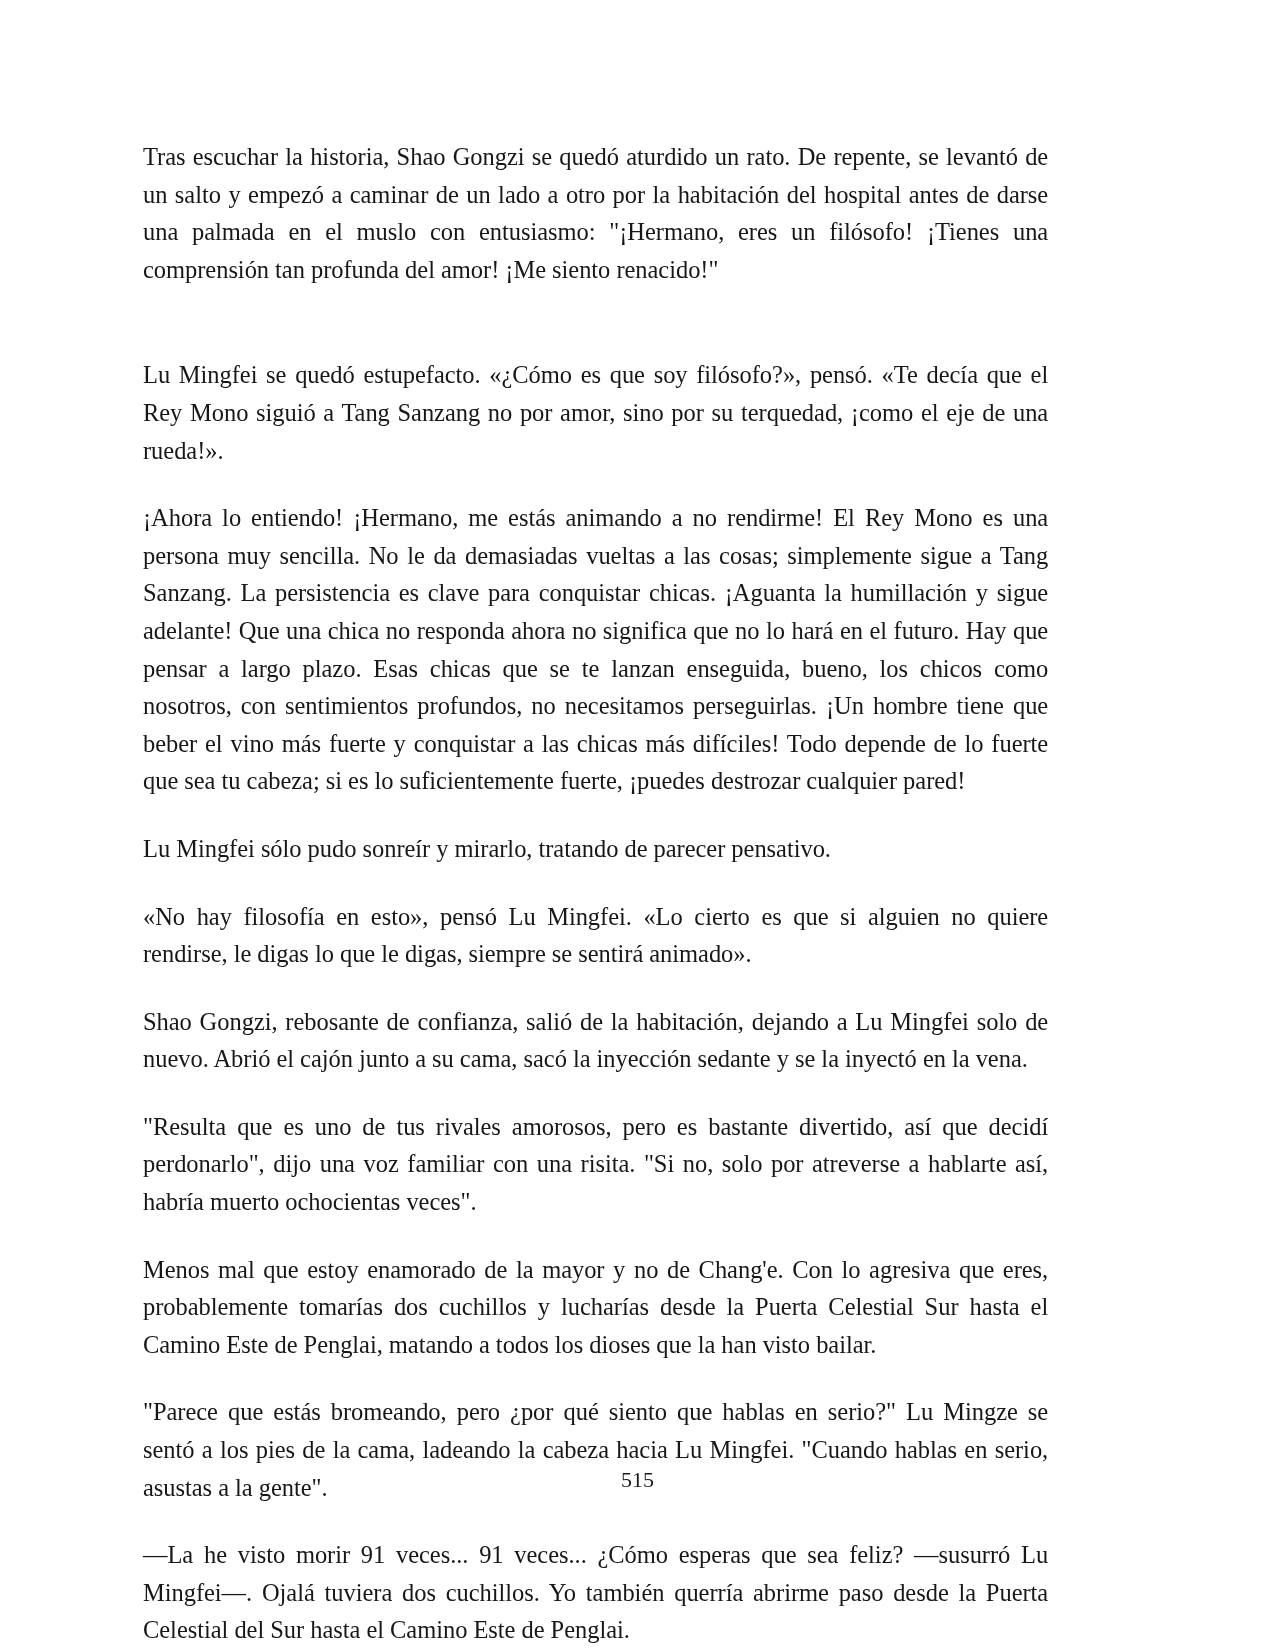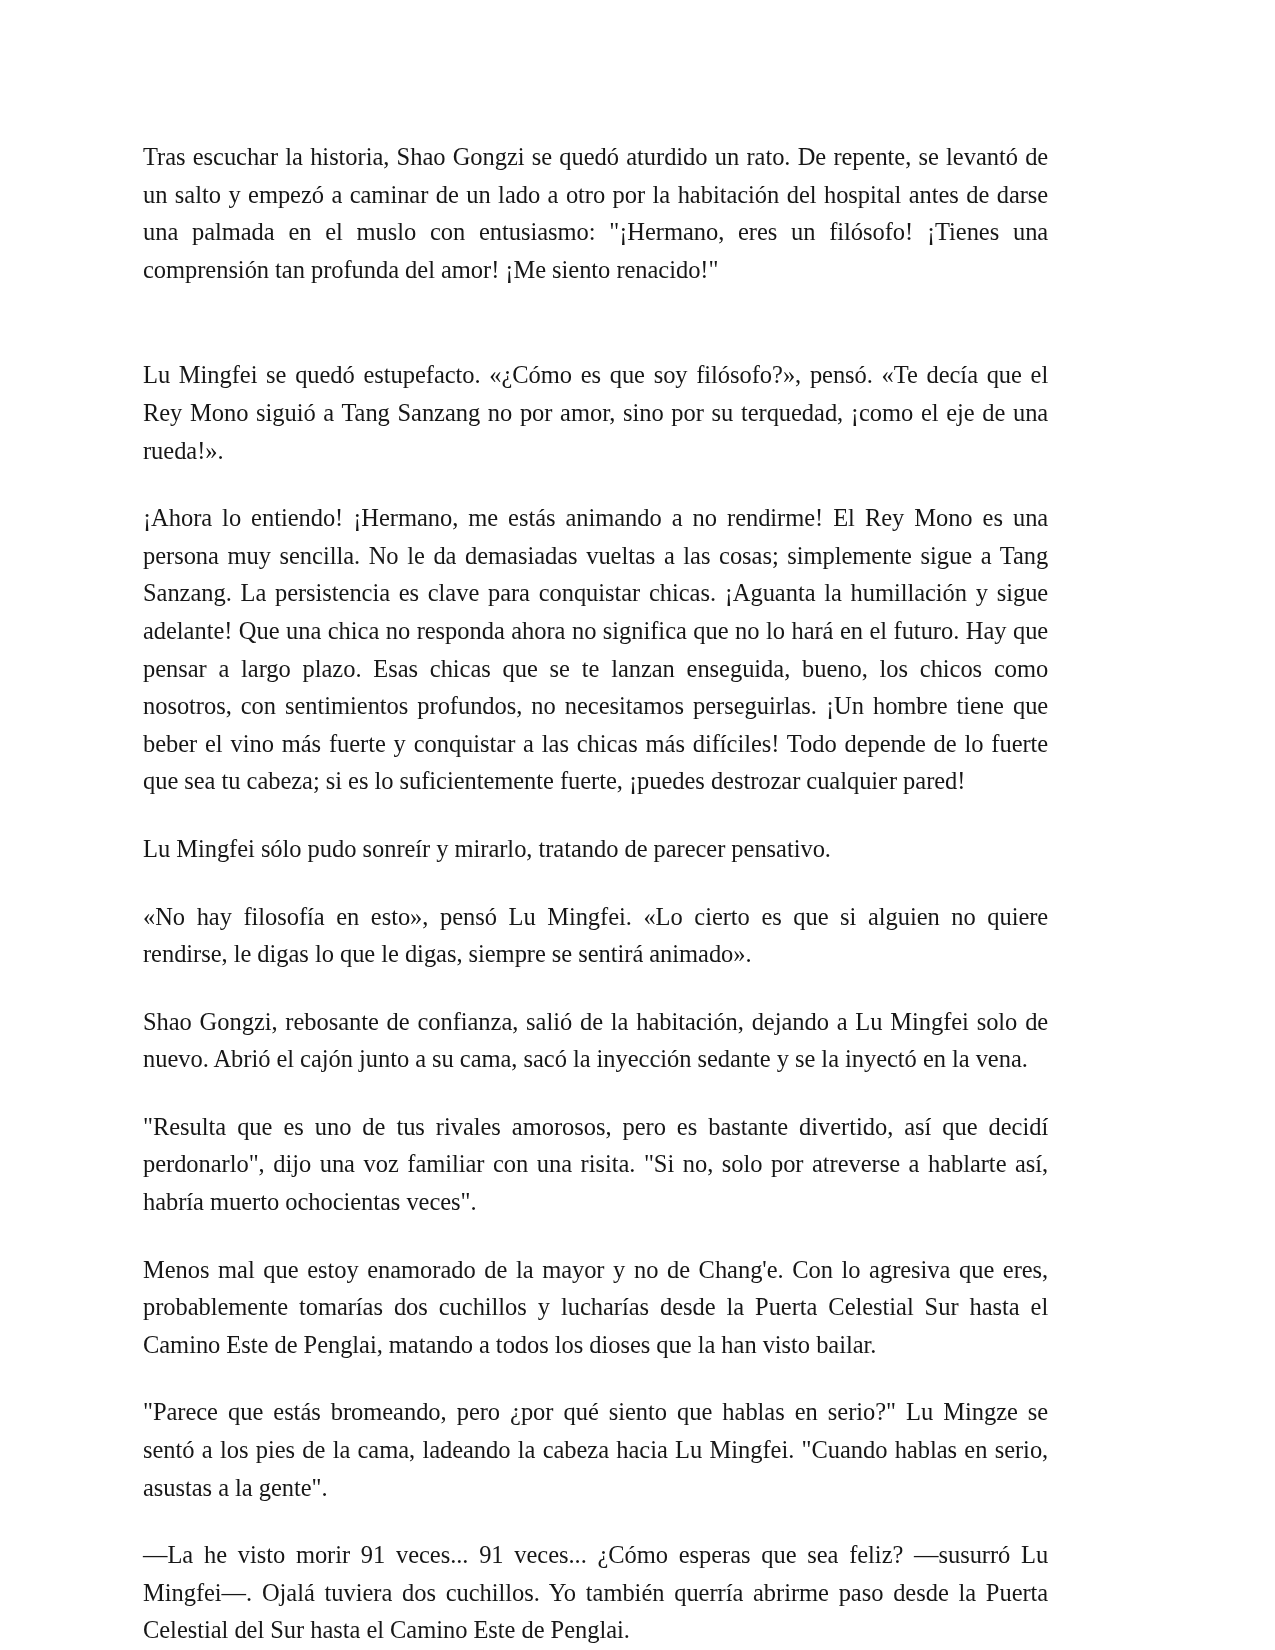--- a/index.html
+++ b/index.html
@@ -69,14 +69,15 @@
     <p class="para gap-mid">¡Ahora lo entiendo! ¡Hermano, me estás animando a no rendirme! El Rey Mono es una persona muy sencilla. No le da demasiadas vueltas a las cosas; simplemente sigue a Tang Sanzang. La persistencia es clave para conquistar chicas. ¡Aguanta la humillación y sigue adelante! Que una chica no responda ahora no significa que no lo hará en el futuro. Hay que pensar a largo plazo. Esas chicas que se te lanzan enseguida, bueno, los chicos como nosotros, con sentimientos profundos, no necesitamos perseguirlas. ¡Un hombre tiene que beber el vino más fuerte y conquistar a las chicas más difíciles! Todo depende de lo fuerte que sea tu cabeza; si es lo suficientemente fuerte, ¡puedes destrozar cualquier pared!</p>
     <p class="para gap-mid">Lu Mingfei sólo pudo sonreír y mirarlo, tratando de parecer pensativo.</p>
     <p class="para gap-mid">«No hay filosofía en esto», pensó Lu Mingfei. «Lo cierto es que si alguien no quiere rendirse, le digas lo que le digas, siempre se sentirá animado».</p>
     <p class="para gap-mid">Shao Gongzi, rebosante de confianza, salió de la habitación, dejando a Lu Mingfei solo de nuevo. Abrió el cajón junto a su cama, sacó la inyección sedante y se la inyectó en la vena.</p>
     <p class="para gap-mid">"Resulta que es uno de tus rivales amorosos, pero es bastante divertido, así que decidí perdonarlo", dijo una voz familiar con una risita. "Si no, solo por atreverse a hablarte así, habría muerto ochocientas veces".</p>
     <p class="para gap-mid">Menos mal que estoy enamorado de la mayor y no de Chang'e. Con lo agresiva que eres, probablemente tomarías dos cuchillos y lucharías desde la Puerta Celestial Sur hasta el Camino Este de Penglai, matando a todos los dioses que la han visto bailar.</p>
     <p class="para gap-mid">"Parece que estás bromeando, pero ¿por qué siento que hablas en serio?" Lu Mingze se sentó a los pies de la cama, ladeando la cabeza hacia Lu Mingfei. "Cuando hablas en serio, asustas a la gente".</p>
     <p class="para gap-mid">—La he visto morir 91 veces... 91 veces... ¿Cómo esperas que sea feliz? —susurró Lu Mingfei—. Ojalá tuviera dos cuchillos. Yo también querría abrirme paso desde la Puerta Celestial del Sur hasta el Camino Este de Penglai.</p>
   </div>
 
+  <div class="pagenum">515</div>
 
 </div>
 
 </body></html>

